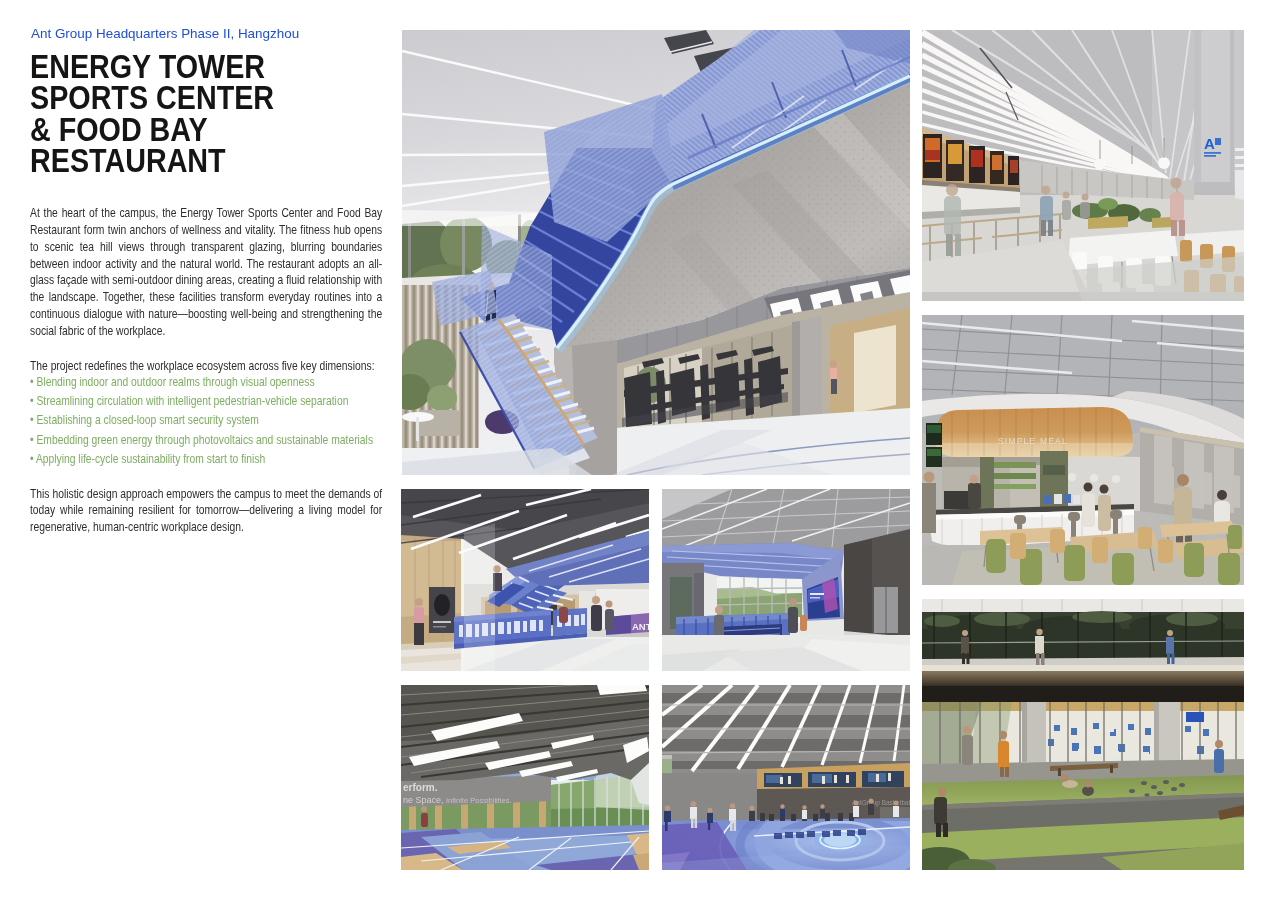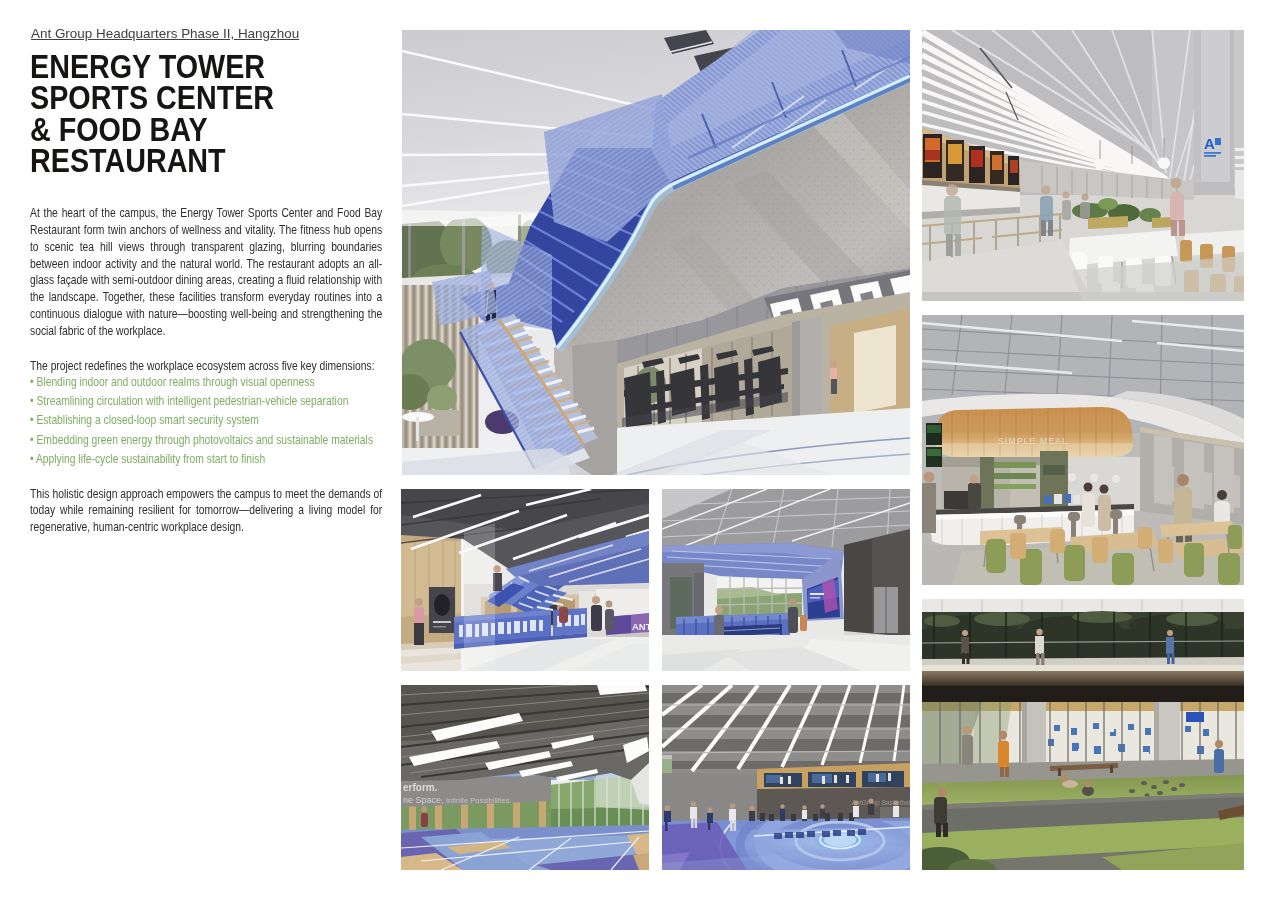--- a/index.html
+++ b/index.html
@@ -6,21 +6,21 @@
 body{width:1274px;height:900px;font-family:"Liberation Sans",sans-serif;}
 .page{position:relative;width:1274px;height:900px;overflow:hidden;background:#fff;}
 .abs{position:absolute;}
 .jl{text-align:justify;text-align-last:justify;height:16.85px;}
 .txt{font-size:12.6px;line-height:16.85px;color:#2e2d2b;width:430px;transform:scaleX(0.819);transform-origin:0 0;}
 .green{color:#7dae62;}
 </style>
 </head>
 <body>
 <div class="page">
-  <div class="abs" style="left:31px;top:26px;font-size:13.45px;color:#404040;text-decoration:underline;">Ant Group Headquarters Phase II, Hangzhou</div>
+  <div class="abs" style="left:31px;top:26px;font-size:13.45px;color:#1d4ed8;">Ant Group Headquarters Phase II, Hangzhou</div>
   <div class="abs" style="left:30px;top:50.5px;font-size:33px;line-height:31.6px;font-weight:bold;color:#161514;transform:scaleX(0.87);transform-origin:0 0;white-space:nowrap;">ENERGY TOWER<br>SPORTS CENTER<br>&amp; FOOD BAY<br>RESTAURANT</div>
   <div class="abs txt" style="left:30px;top:205px;">
     <div class="jl">At the heart of the campus, the Energy Tower Sports Center and Food Bay</div>
     <div class="jl">Restaurant form twin anchors of wellness and vitality. The fitness hub opens</div>
     <div class="jl">to scenic tea hill views through transparent glazing, blurring boundaries</div>
     <div class="jl">between indoor activity and the natural world. The restaurant adopts an all-</div>
     <div class="jl">glass façade with semi-outdoor dining areas, creating a fluid relationship with</div>
     <div class="jl">the landscape. Together, these facilities transform everyday routines into a</div>
     <div class="jl">continuous dialogue with nature—boosting well-being and strengthening the</div>
     <div>social fabric of the workplace.</div>

